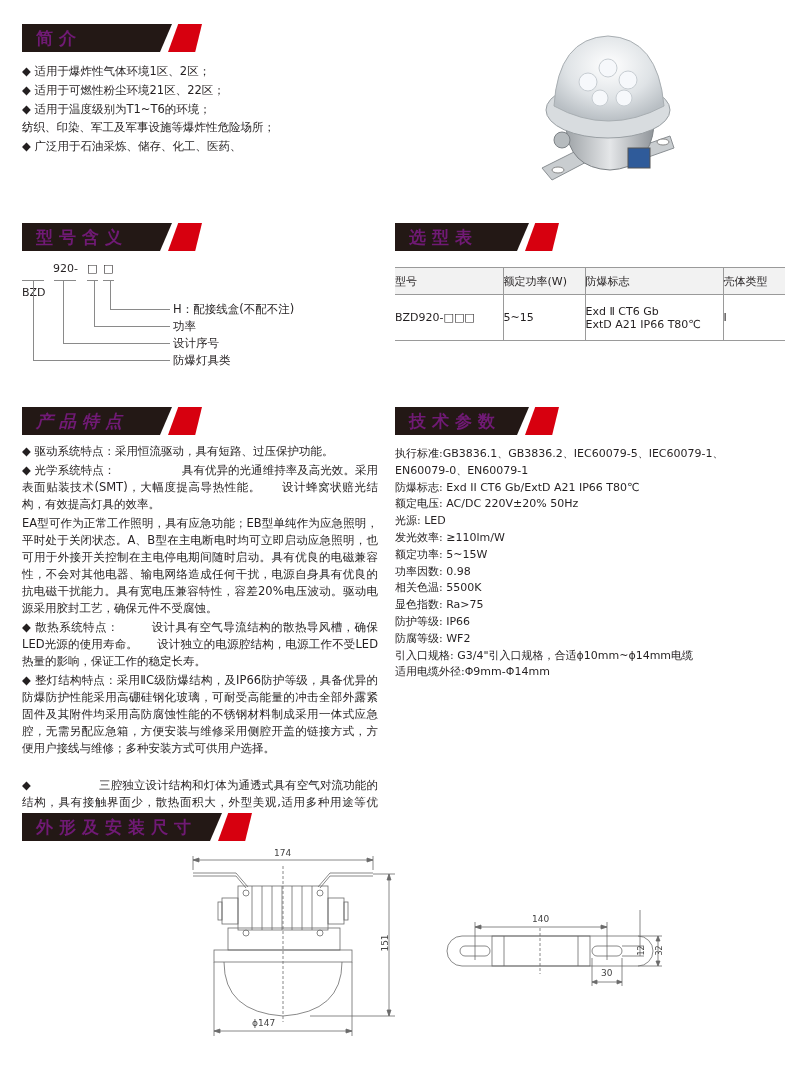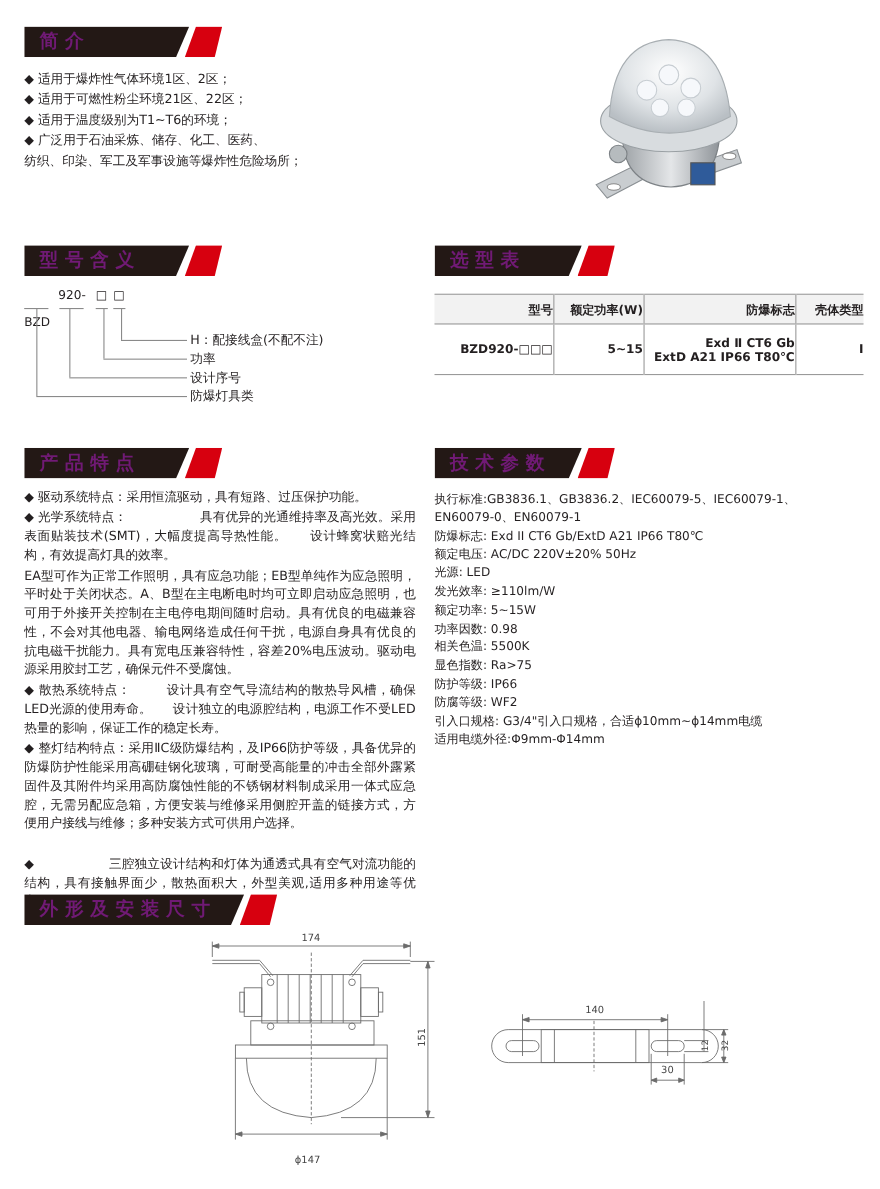--- a/index.html
+++ b/index.html
@@ -25,21 +25,21 @@
   .bullets { position: absolute; font-size: 11.5px; line-height: 18.8px; color: #231f20; }
   .bullets .li { white-space: nowrap; }
 
   .para { position: absolute; font-size: 11.5px; line-height: 17px; color: #231f20; text-align: justify; }
   .para p { margin-bottom: 2px; }
 
   .spec { position: absolute; font-size: 11px; line-height: 16.8px; color: #231f20; }
   .spec div { white-space: nowrap; }
 
   table.sel { position: absolute; border-collapse: collapse; font-size: 11px; color: #231f20; }
-  table.sel th, table.sel td { border-right: 1px solid #9a9a9a; text-align: right; font-weight: bold; }
+  table.sel th, table.sel td { border-right: 1px solid #9a9a9a; text-align: left; font-weight: normal; }
   table.sel th:last-child, table.sel td:last-child { border-right: none; }
   table.sel thead tr { background: #f2f2f2; border-top: 1px solid #9a9a9a; border-bottom: 1px solid #9a9a9a; }
   table.sel tbody tr { border-bottom: 1px solid #9a9a9a; }
   table.sel th { height: 27px; }
   table.sel td { height: 46px; line-height: 13px; }
 
   .model { position: absolute; left: 22px; top: 262px; width: 320px; height: 110px; font-size: 11px; }
   .model .code { position: absolute; top: 0; white-space: nowrap; }
   .model .line { position: absolute; background: #8a8a8a; }
   .model .lbl { position: absolute; left: 151px; white-space: nowrap; font-size: 11.5px; }
@@ -51,22 +51,22 @@
 
 <div class="sec-header" style="left:22px;top:24px;width:170px;">
   <div class="bar" style="width:150px;"></div>
   <div class="swoosh" style="left:146px;"></div>
   <div class="title">简介</div>
 </div>
 <div class="bullets" style="left:22px;top:62px;">
   <div class="li">◆ 适用于爆炸性气体环境1区、2区；</div>
   <div class="li">◆ 适用于可燃性粉尘环境21区、22区；</div>
   <div class="li">◆ 适用于温度级别为T1~T6的环境；</div>
+  <div class="li">纺织、印染、军工及军事设施等爆炸性危险场所；</div>
   <div class="li">◆ 广泛用于石油采炼、储存、化工、医药、</div>
-  <div class="li">纺织、印染、军工及军事设施等爆炸性危险场所；</div>
 </div>
 
 <div style="position:absolute;left:528px;top:18px;width:150px;height:170px;">
   <svg width="150" height="170" viewBox="0 0 150 170">
     <defs>
       <radialGradient id="dome" cx="50%" cy="35%" r="65%">
         <stop offset="0%" stop-color="#ffffff"></stop>
         <stop offset="60%" stop-color="#dfe3e6"></stop>
         <stop offset="100%" stop-color="#b9bfc4"></stop>
       </radialGradient>
@@ -147,21 +147,21 @@
       <td>5~15</td>
       <td>
         <div>Exd  Ⅱ CT6 Gb</div>
         <div>ExtD A21 IP66 T80℃</div>
       </td>
       <td>I</td>
     </tr>
   </tbody>
 </table>
 
-<div class="sec-header" style="left:22px;top:407px;width:170px;">
+<div class="sec-header" style="left:22px;top:407px;width:170px;font-style:italic;">
   <div class="bar" style="width:150px;"></div>
   <div class="swoosh" style="left:146px;"></div>
   <div class="title">产品特点</div>
 </div>
 
 <div class="para" style="left:22px;top:443px;width:356px;">
   <p>◆ 驱动系统特点：采用恒流驱动，具有短路、过压保护功能。</p>
   <p style="white-space:pre-wrap;">◆ 光学系统特点：                  具有优异的光通维持率及高光效。采用表面贴装技术(SMT)，大幅度提高导热性能。     设计蜂窝状赔光结构，有效提高灯具的效率。</p>
   <p>EA型可作为正常工作照明，具有应急功能；EB型单纯作为应急照明，平时处于关闭状态。A、B型在主电断电时均可立即启动应急照明，也可用于外接开关控制在主电停电期间随时启动。具有优良的电磁兼容性，不会对其他电器、输电网络造成任何干扰，电源自身具有优良的抗电磁干扰能力。具有宽电压兼容特性，容差20%电压波动。驱动电源采用胶封工艺，确保元件不受腐蚀。</p>
   <p style="white-space:pre-wrap;">◆ 散热系统特点：        设计具有空气导流结构的散热导风槽，确保LED光源的使用寿命。     设计独立的电源腔结构，电源工作不受LED热量的影响，保证工作的稳定长寿。</p>
@@ -247,21 +247,21 @@
     <polygon points="209,176 207,170 211,170" fill="#6b6b6b"></polygon>
 
     <line x1="34" y1="122" x2="34" y2="196"></line>
     <line x1="172" y1="122" x2="172" y2="196"></line>
     <line x1="34" y1="191" x2="172" y2="191"></line>
     <polygon points="34,191 40,189 40,193" fill="#6b6b6b"></polygon>
     <polygon points="172,191 166,189 166,193" fill="#6b6b6b"></polygon>
   </svg>
   <span style="position:absolute;left:94px;top:8px;font-size:9px;color:#444;">174</span>
   <span style="position:absolute;left:196px;top:98px;font-size:9px;color:#444;transform:rotate(-90deg);">151</span>
-  <span style="position:absolute;left:88px;top:178px;font-size:9px;color:#444;margin-top:32px;">ϕ147</span>
+  <span style="position:absolute;left:72px;top:178px;font-size:9px;color:#444;">ϕ147</span>
 </div>
 
 <div class="drawing" style="left:440px;top:900px;width:230px;height:100px;">
   <svg width="230" height="100" viewBox="0 0 230 100" fill="none" stroke="#6b6b6b" stroke-width="0.8">
 
     <line x1="35" y1="22" x2="35" y2="60"></line>
     <line x1="167" y1="22" x2="167" y2="60"></line>
     <line x1="35" y1="27" x2="167" y2="27"></line>
     <polygon points="35,27 41,25 41,29" fill="#6b6b6b"></polygon>
     <polygon points="167,27 161,25 161,29" fill="#6b6b6b"></polygon>

